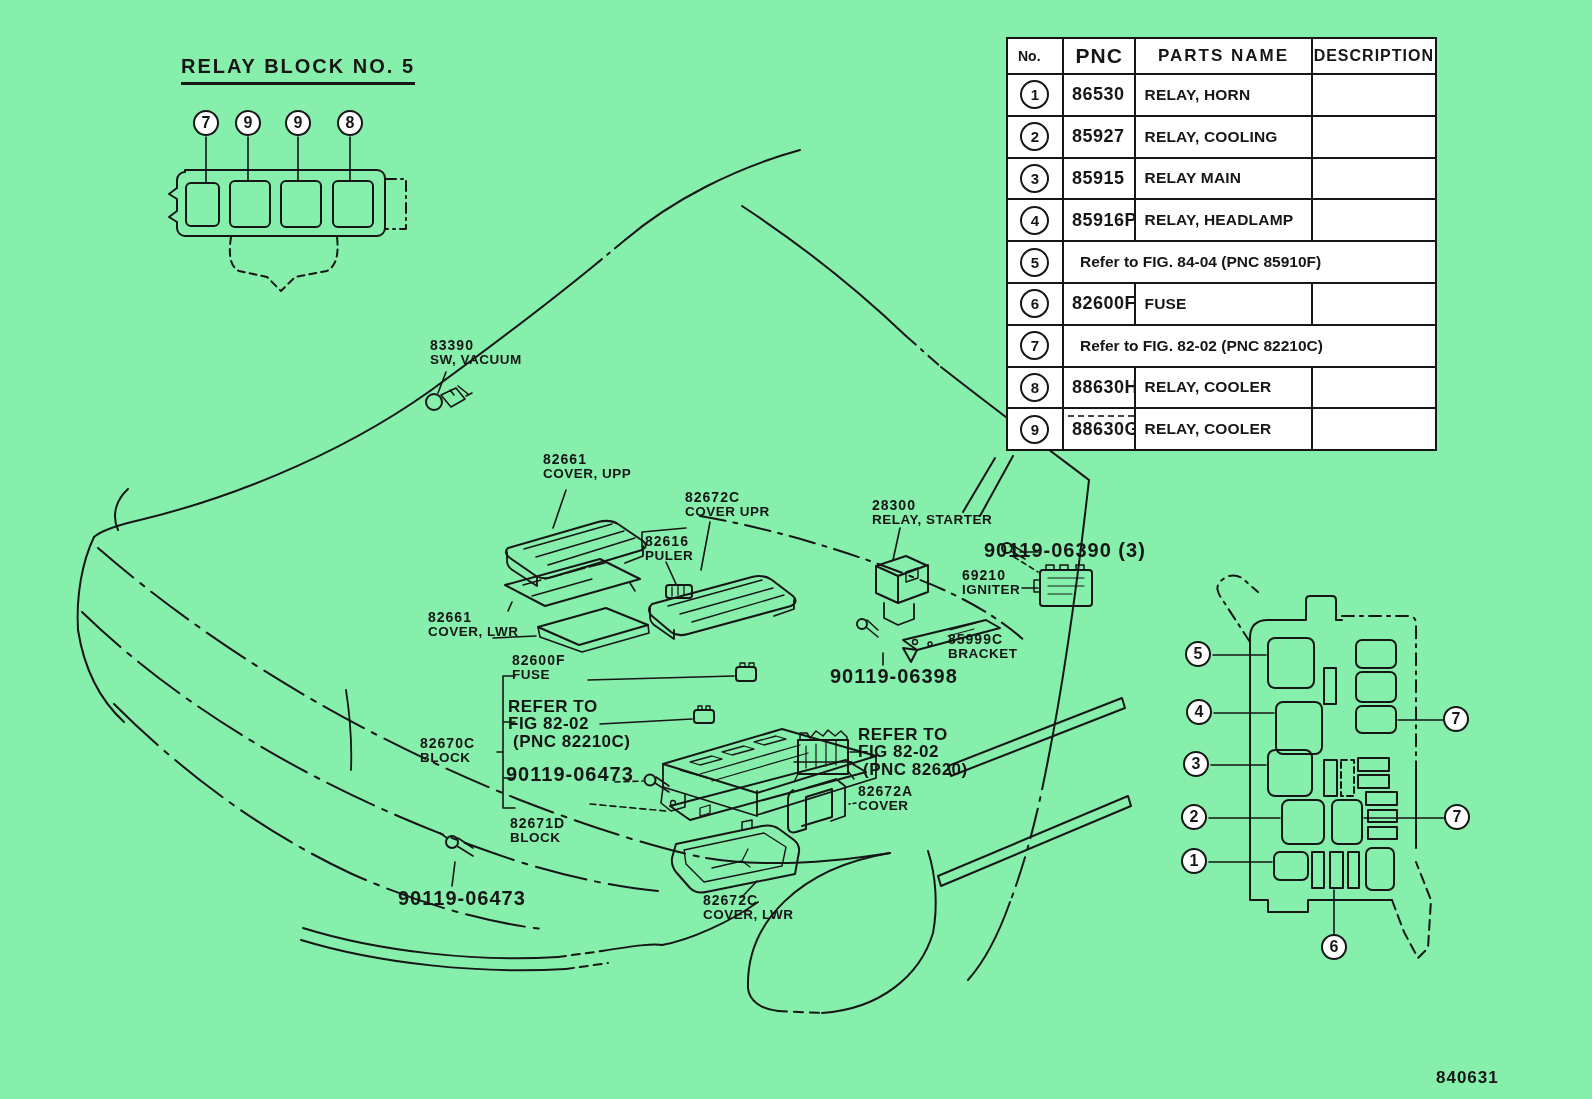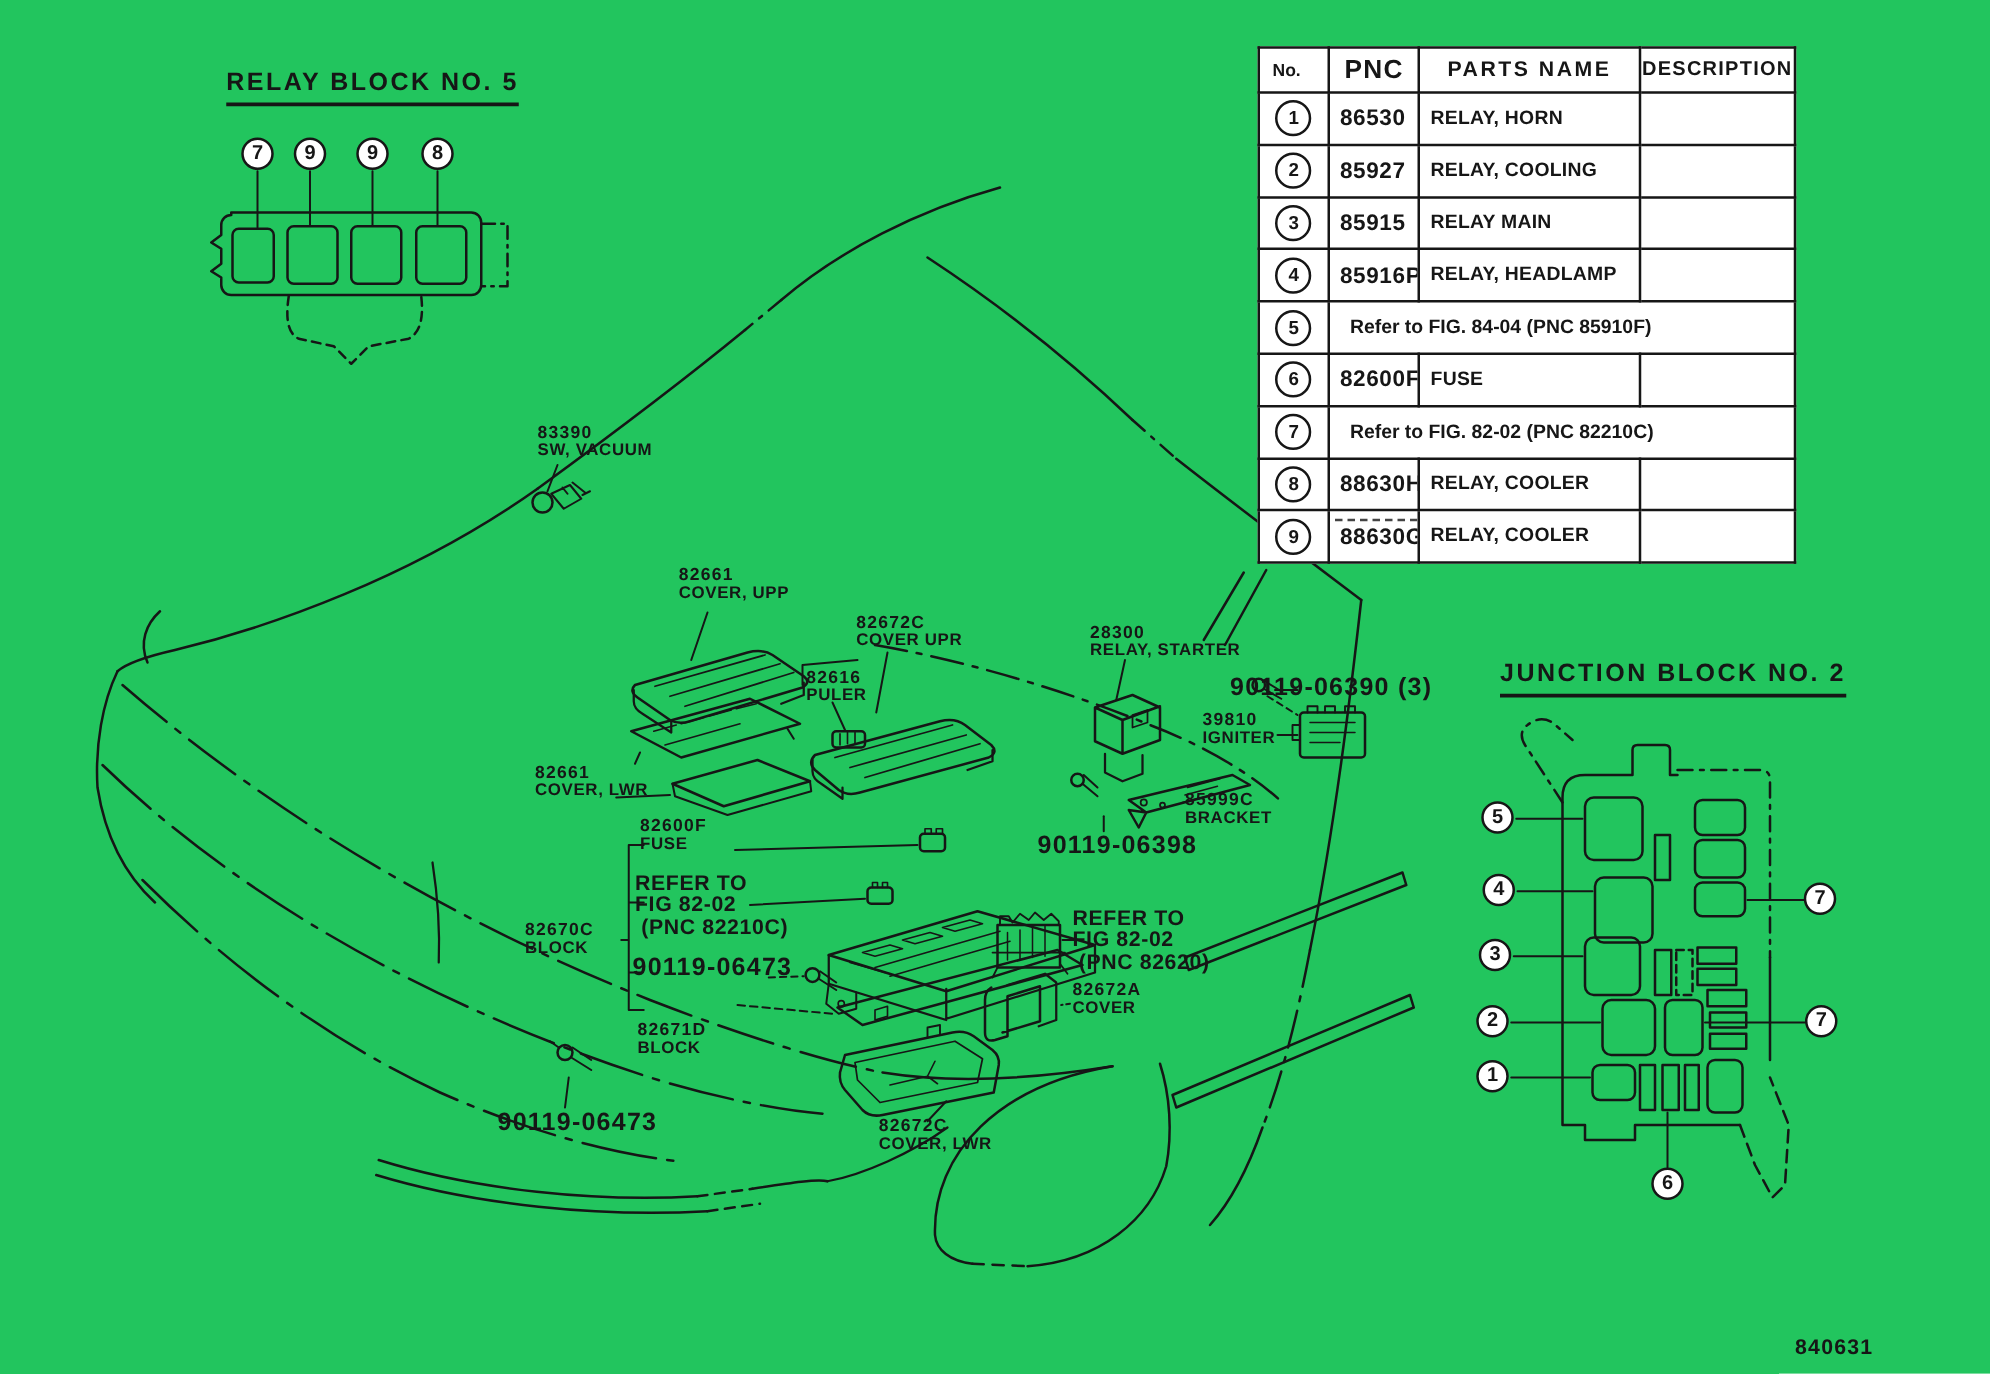--- a/index.html
+++ b/index.html
@@ -1,17 +1,17 @@
 <!DOCTYPE html>
 <html><head>
 <meta charset="utf-8">
 <style>
   html,body{margin:0;padding:0;background:#fff;}
   #canvas{
-    position:relative;width:1592px;height:1099px;background:#22c55e;overflow:hidden;
+    position:relative;width:1592px;height:1099px;background:#86efac;overflow:hidden;
     font-family:"Liberation Sans",sans-serif;color:#161616;
     -webkit-font-smoothing:antialiased;
   }
   #lineart{position:absolute;left:0;top:0;}
   .dtitle{
     position:absolute;font-size:20px;font-weight:700;letter-spacing:2px;
     border-bottom:3px solid #161616;padding-bottom:4px;white-space:nowrap;
   }
   .plabel{position:absolute;line-height:1.02;white-space:nowrap;}
   .plabel .code{display:block;font-size:14px;font-weight:700;letter-spacing:1px;}
@@ -247,21 +247,20 @@
         <rect x="1358" y="775" width="31" height="13"></rect>
         <rect x="1366" y="792" width="31" height="13"></rect>
         <rect x="1368" y="810" width="29" height="12"></rect>
         <rect x="1368" y="827" width="29" height="12"></rect>
         <rect x="1366" y="848" width="28" height="42" rx="6"></rect>
       </g>
     </g>
   </svg>
 
   <div class="dtitle" style="left:181px;top:55px">RELAY BLOCK NO. 5</div>
-  <div class="dtitle" style="left:1200px;top:528px">JUNCTION BLOCK NO. 2</div>
   <div id="doc-number" style="left:1436px;top:1068px">840631</div>
 
   <span class="circ" style="left:193px;top:110px">7</span>
   <span class="circ" style="left:235px;top:110px">9</span>
   <span class="circ" style="left:285px;top:110px">9</span>
   <span class="circ" style="left:337px;top:110px">8</span>
 
   <span class="circ" style="left:1185px;top:641px">5</span>
   <span class="circ" style="left:1186px;top:699px">4</span>
   <span class="circ" style="left:1183px;top:751px">3</span>
@@ -288,21 +287,21 @@
     <span class="sub">PULER</span>
   </div>
   <div class="plabel" style="left:872px;top:498px">
     <span class="code">28300</span>
     <span class="sub">RELAY, STARTER</span>
   </div>
   <div class="plabel small" style="left:984px;top:540px">
     <span class="code">90119-06390 (3)</span>
   </div>
   <div class="plabel" style="left:962px;top:568px">
-    <span class="code">39810</span>
+    <span class="code">69210</span>
     <span class="sub">IGNITER</span>
   </div>
   <div class="plabel" style="left:948px;top:632px">
     <span class="code">85999C</span>
     <span class="sub">BRACKET</span>
   </div>
   <div class="plabel small" style="left:830px;top:666px">
     <span class="code">90119-06398</span>
   </div>
   <div class="plabel" style="left:428px;top:610px">

